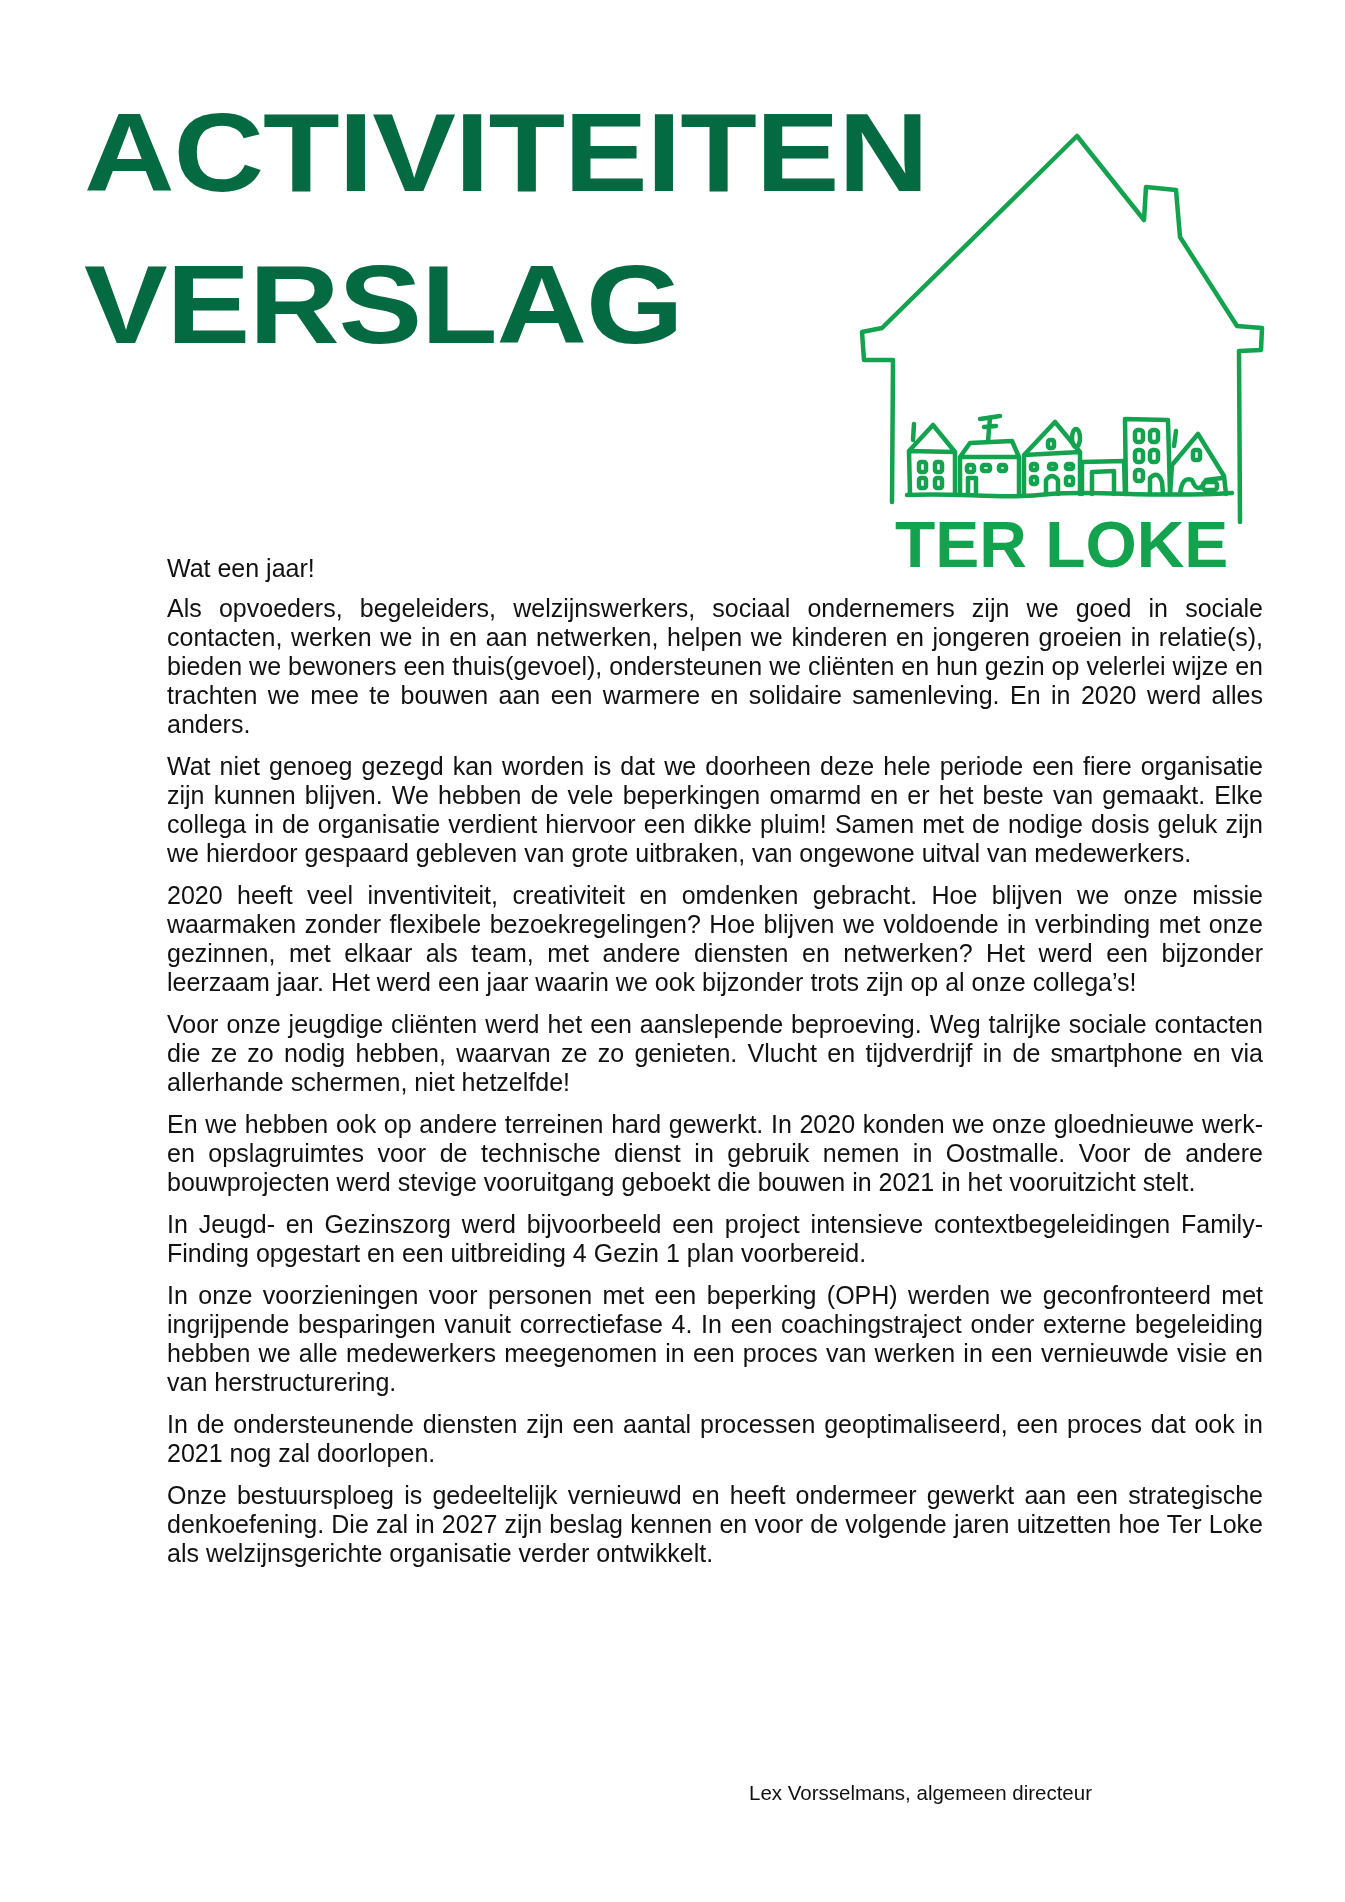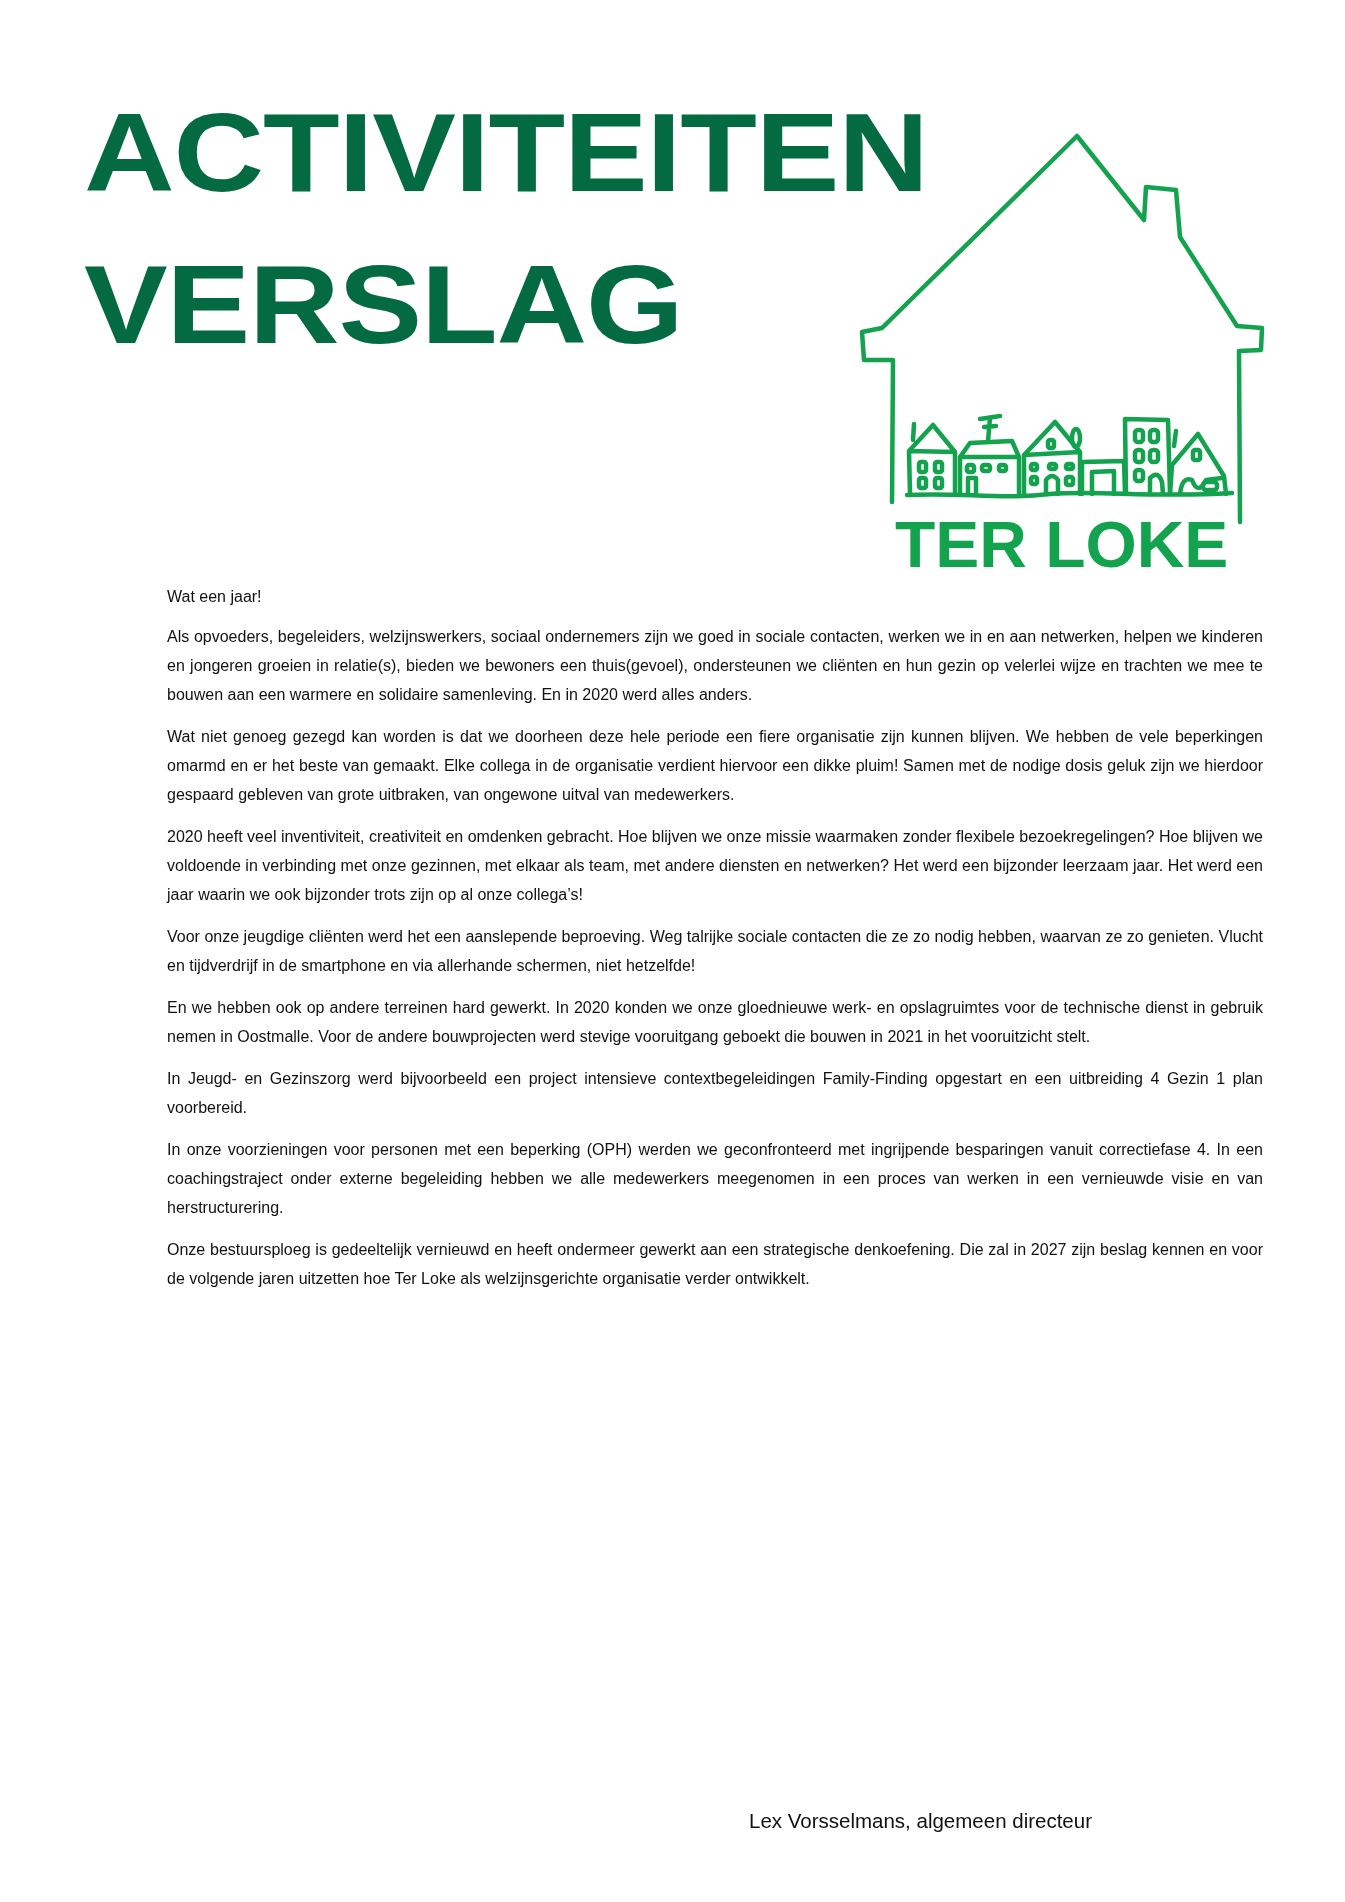--- a/index.html
+++ b/index.html
@@ -18,31 +18,30 @@
 
   .logo { position: absolute; left: 850px; top: 125px; width: 420px; height: 460px; }
   .logo-text {
     position: absolute; left: 895px; top: 513px;
     font-family: "Liberation Sans", sans-serif; font-weight: bold;
     color: #13a24d; font-size: 64px; line-height: 1; white-space: nowrap;
     transform: scaleX(1.03); transform-origin: left top;
   }
 
   .body {
-    position: absolute; left: 167px; top: 582px; width: 1096px;
-    font-family: "Liberation Sans", sans-serif; font-size: 16px;
+    position: absolute; left: 167px; top: 554px; width: 1096px;
+    font-family: "Liberation Sans", sans-serif; font-size: 25px;
     line-height: 29px; color: #111;
   }
   .body p { margin: 0 0 13px 0; text-align: justify; }
   .body p.first { margin-bottom: 11px; text-align: left; }
   .signature {
     position: absolute; right: 82px; top: 1778px;
     font-family: "Liberation Sans", sans-serif; font-size: 20.5px; color: #111;
     line-height: 29px;
-    margin-top: 28px;
   }
 </style>
 </head>
 <body>
 
 <div class="page">
 
   <h1 class="title l1">ACTIVITEITEN</h1>
   <h1 class="title l2">VERSLAG</h1>
 
@@ -96,17 +95,18 @@
 
   <div class="body">
     <p class="first">Wat een jaar!</p>
     <p>Als opvoeders, begeleiders, welzijnswerkers, sociaal ondernemers zijn we goed in sociale contacten, werken we in en aan netwerken, helpen we kinderen en jongeren groeien in relatie(s), bieden we bewoners een thuis(gevoel), ondersteunen we cliënten en hun gezin op velerlei wijze en trachten we mee te bouwen aan een warmere en solidaire samenleving. En in 2020 werd alles anders.</p>
     <p>Wat niet genoeg gezegd kan worden is dat we doorheen deze hele periode een fiere organisatie zijn kunnen blijven. We hebben de vele beperkingen omarmd en er het beste van gemaakt. Elke collega in de organisatie verdient hiervoor een dikke pluim! Samen met de nodige dosis geluk zijn we hierdoor gespaard gebleven van grote uitbraken, van ongewone uitval van medewerkers.</p>
     <p>2020 heeft veel inventiviteit, creativiteit en omdenken gebracht. Hoe blijven we onze missie waarmaken zonder flexibele bezoekregelingen? Hoe blijven we voldoende in verbinding met onze gezinnen, met elkaar als team, met andere diensten en netwerken? Het werd een bijzonder leerzaam jaar. Het werd een jaar waarin we ook bijzonder trots zijn op al onze collega’s!</p>
     <p>Voor onze jeugdige cliënten werd het een aanslepende beproeving. Weg talrijke sociale contacten die ze zo nodig hebben, waarvan ze zo genieten. Vlucht en tijdverdrijf in de smartphone en via allerhande schermen, niet hetzelfde!</p>
     <p>En we hebben ook op andere terreinen hard gewerkt. In 2020 konden we onze gloednieuwe werk- en opslagruimtes voor de technische dienst in gebruik nemen in Oostmalle. Voor de andere bouwprojecten werd stevige vooruitgang geboekt die bouwen in 2021 in het vooruitzicht stelt.</p>
     <p>In Jeugd- en Gezinszorg werd bijvoorbeeld een project intensieve contextbegeleidingen Family-Finding opgestart en een uitbreiding 4 Gezin 1 plan voorbereid.</p>
     <p>In onze voorzieningen voor personen met een beperking (OPH) werden we geconfronteerd met ingrijpende besparingen vanuit correctiefase 4. In een coachingstraject onder externe begeleiding hebben we alle medewerkers meegenomen in een proces van werken in een vernieuwde visie en van herstructurering.</p>
+    <p>In de ondersteunende diensten zijn een aantal processen geoptimaliseerd, een proces dat ook in 2021 nog zal doorlopen.</p>
     <p>Onze bestuursploeg is gedeeltelijk vernieuwd en heeft ondermeer gewerkt aan een strategische denkoefening. Die zal in 2027 zijn beslag kennen en voor de volgende jaren uitzetten hoe Ter Loke als welzijnsgerichte organisatie verder ontwikkelt.</p>
   </div>
 
   <div class="signature">Lex Vorsselmans, algemeen directeur</div>
 </div>
 
 </body></html>

